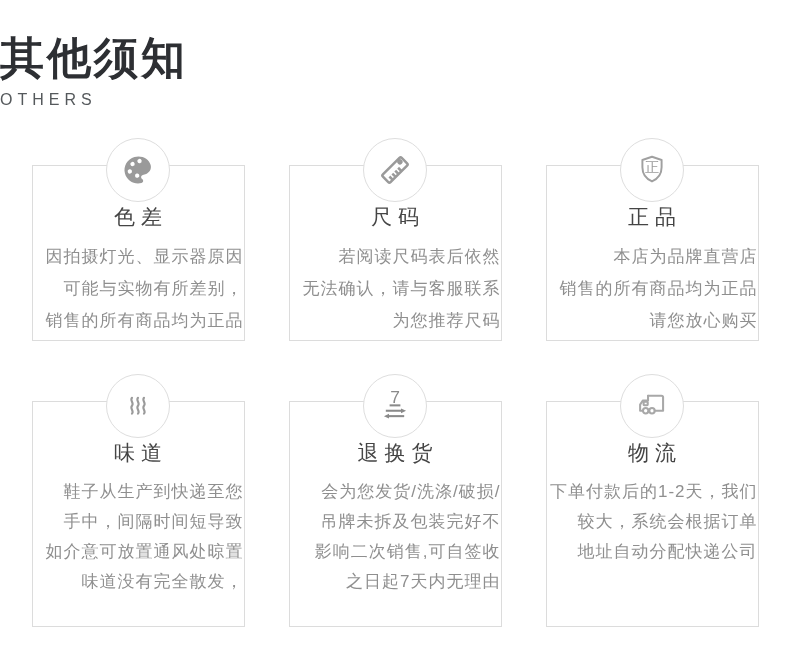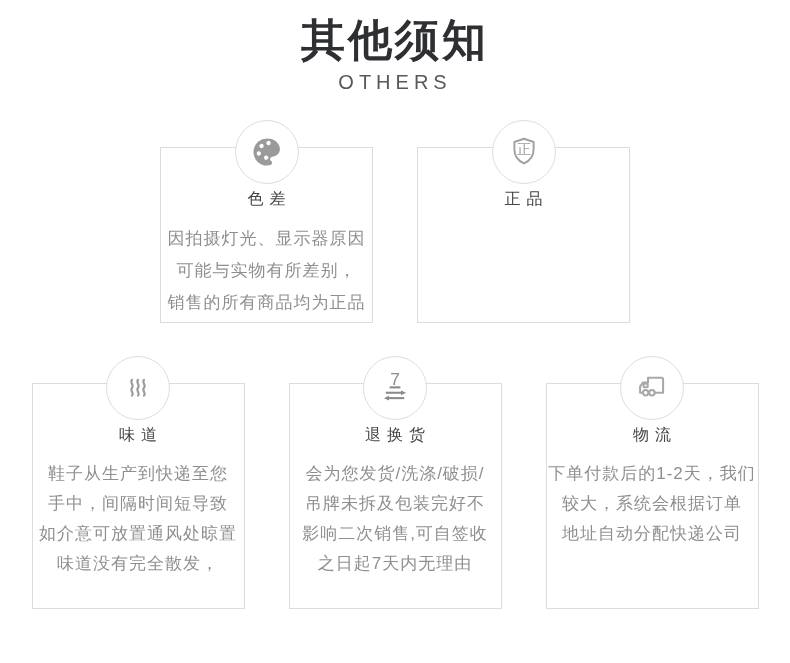--- a/index.html
+++ b/index.html
@@ -1,27 +1,27 @@
 <!DOCTYPE html>
 <html><head>
 <meta charset="utf-8">
 <style>
   html,body{margin:0;padding:0;}
   body{
     width:790px;height:663px;background:#ffffff;overflow:hidden;
     font-family:"Liberation Sans","DejaVu Sans",sans-serif;
     -webkit-font-smoothing:antialiased;
   }
-  .header{text-align:center;padding-top:14px;}
+  .header{padding-top:32px;}
   .page-title{
     margin:0;font-size:44px;line-height:52px;font-weight:600;
     color:#2d2f33;letter-spacing:3px;
   }
   .page-subtitle{
-    margin-top:5px;font-size:20px;line-height:22px;color:#55595c;
+    margin-top:5px;font-size:16px;line-height:22px;color:#55595c;
     letter-spacing:5px;font-weight:400;
   }
   .cards-row{
     display:flex;justify-content:center;gap:44px;
   }
   .row-1{margin-top:54px;}
   .row-2{margin-top:60px;}
   .card{
     position:relative;box-sizing:border-box;width:213px;
     border:1px solid #dcdcdc;background:#fff;text-align:center;
@@ -29,26 +29,26 @@
   .row-1 .card{height:176px;}
   .row-2 .card{height:226px;}
   .icon-badge{
     position:absolute;left:50%;top:-28px;transform:translateX(-50%);
     width:64px;height:64px;border-radius:50%;
     background:#fff;border:1px solid #dedede;box-sizing:border-box;
     display:flex;align-items:center;justify-content:center;
   }
   .icon-badge svg{display:block;}
   .card-title{
-    margin:37px 0 0 0;font-size:16px;line-height:28px;font-weight:500;
+    margin:37px 0 0 0;font-size:21px;line-height:28px;font-weight:500;
     color:#454545;letter-spacing:6px;text-indent:6px;
   }
   .card-body{margin-top:10px;}
   .card-line{
-    margin:0;font-size:17px;color:#8f8f8f;letter-spacing:1px;
+    margin:0;font-size:17px;color:#8f8f8f;letter-spacing:1px;text-align:right;
   }
   .row-1 .card-line{line-height:32px;}
   .row-2 .card-line{line-height:30px;}
 </style>
 </head>
 <body>
 
 <div class="header">
   <h1 class="page-title">其他须知</h1>
   <div class="page-subtitle">OTHERS</div>
@@ -69,29 +69,54 @@
       </svg>
     </div>
     <h2 class="card-title">色差</h2>
     <div class="card-body">
       <p class="card-line">因拍摄灯光、显示器原因</p>
       <p class="card-line">可能与实物有所差别，</p>
       <p class="card-line">销售的所有商品均为正品</p>
     </div>
   </section>
 
+  <section class="card">
+    <div class="icon-badge">
+      <svg width="38" height="38" viewBox="0 0 24 24" aria-hidden="true">
+        <g transform="rotate(-45 12 12)" fill="none" stroke="#9a9a9a" stroke-width="1.6">
+          <rect x="3.6" y="8.6" width="16.8" height="6.8" rx="1"></rect>
+          <line x1="6.6" y1="15.4" x2="6.6" y2="12.4"></line>
+          <line x1="9.2" y1="15.4" x2="9.2" y2="12.4"></line>
+          <line x1="11.8" y1="15.4" x2="11.8" y2="12.4"></line>
+          <line x1="14.4" y1="15.4" x2="14.4" y2="12.4"></line>
+          <circle cx="17.8" cy="10.6" r="0.9"></circle>
+        </g>
+      </svg>
+    </div>
+    <h2 class="card-title">尺码</h2>
+    <div class="card-body">
+      <p class="card-line">若阅读尺码表后依然</p>
+      <p class="card-line">无法确认，请与客服联系</p>
+      <p class="card-line">为您推荐尺码</p>
+    </div>
+  </section>
 
   <section class="card">
     <div class="icon-badge">
       <svg width="36" height="36" viewBox="0 0 24 24" aria-hidden="true">
         <path d="M12 3.2 L18.4 5.3 V10.2 C18.4 14.7 15.7 18 12 19.6 C8.3 18 5.6 14.7 5.6 10.2 V5.3 Z" fill="none" stroke="#a0a0a0" stroke-width="1.3" stroke-linejoin="round"></path>
         <text x="12" y="13.4" font-size="9.5" fill="#9a9a9a" text-anchor="middle" font-family="Liberation Sans, DejaVu Sans, sans-serif">正</text>
       </svg>
     </div>
     <h2 class="card-title">正品</h2>
+    <div class="card-body">
+      <p class="card-line">本店为品牌直营店</p>
+      <p class="card-line">销售的所有商品均为正品</p>
+      <p class="card-line">请您放心购买</p>
+    </div>
   </section>
 
 </div>
 
 <div class="cards-row row-2">
 
   <section class="card">
     <div class="icon-badge">
       <svg width="36" height="36" viewBox="0 0 24 24" aria-hidden="true">
         <g fill="none" stroke="#9a9a9a" stroke-width="1.4" stroke-linecap="round">

